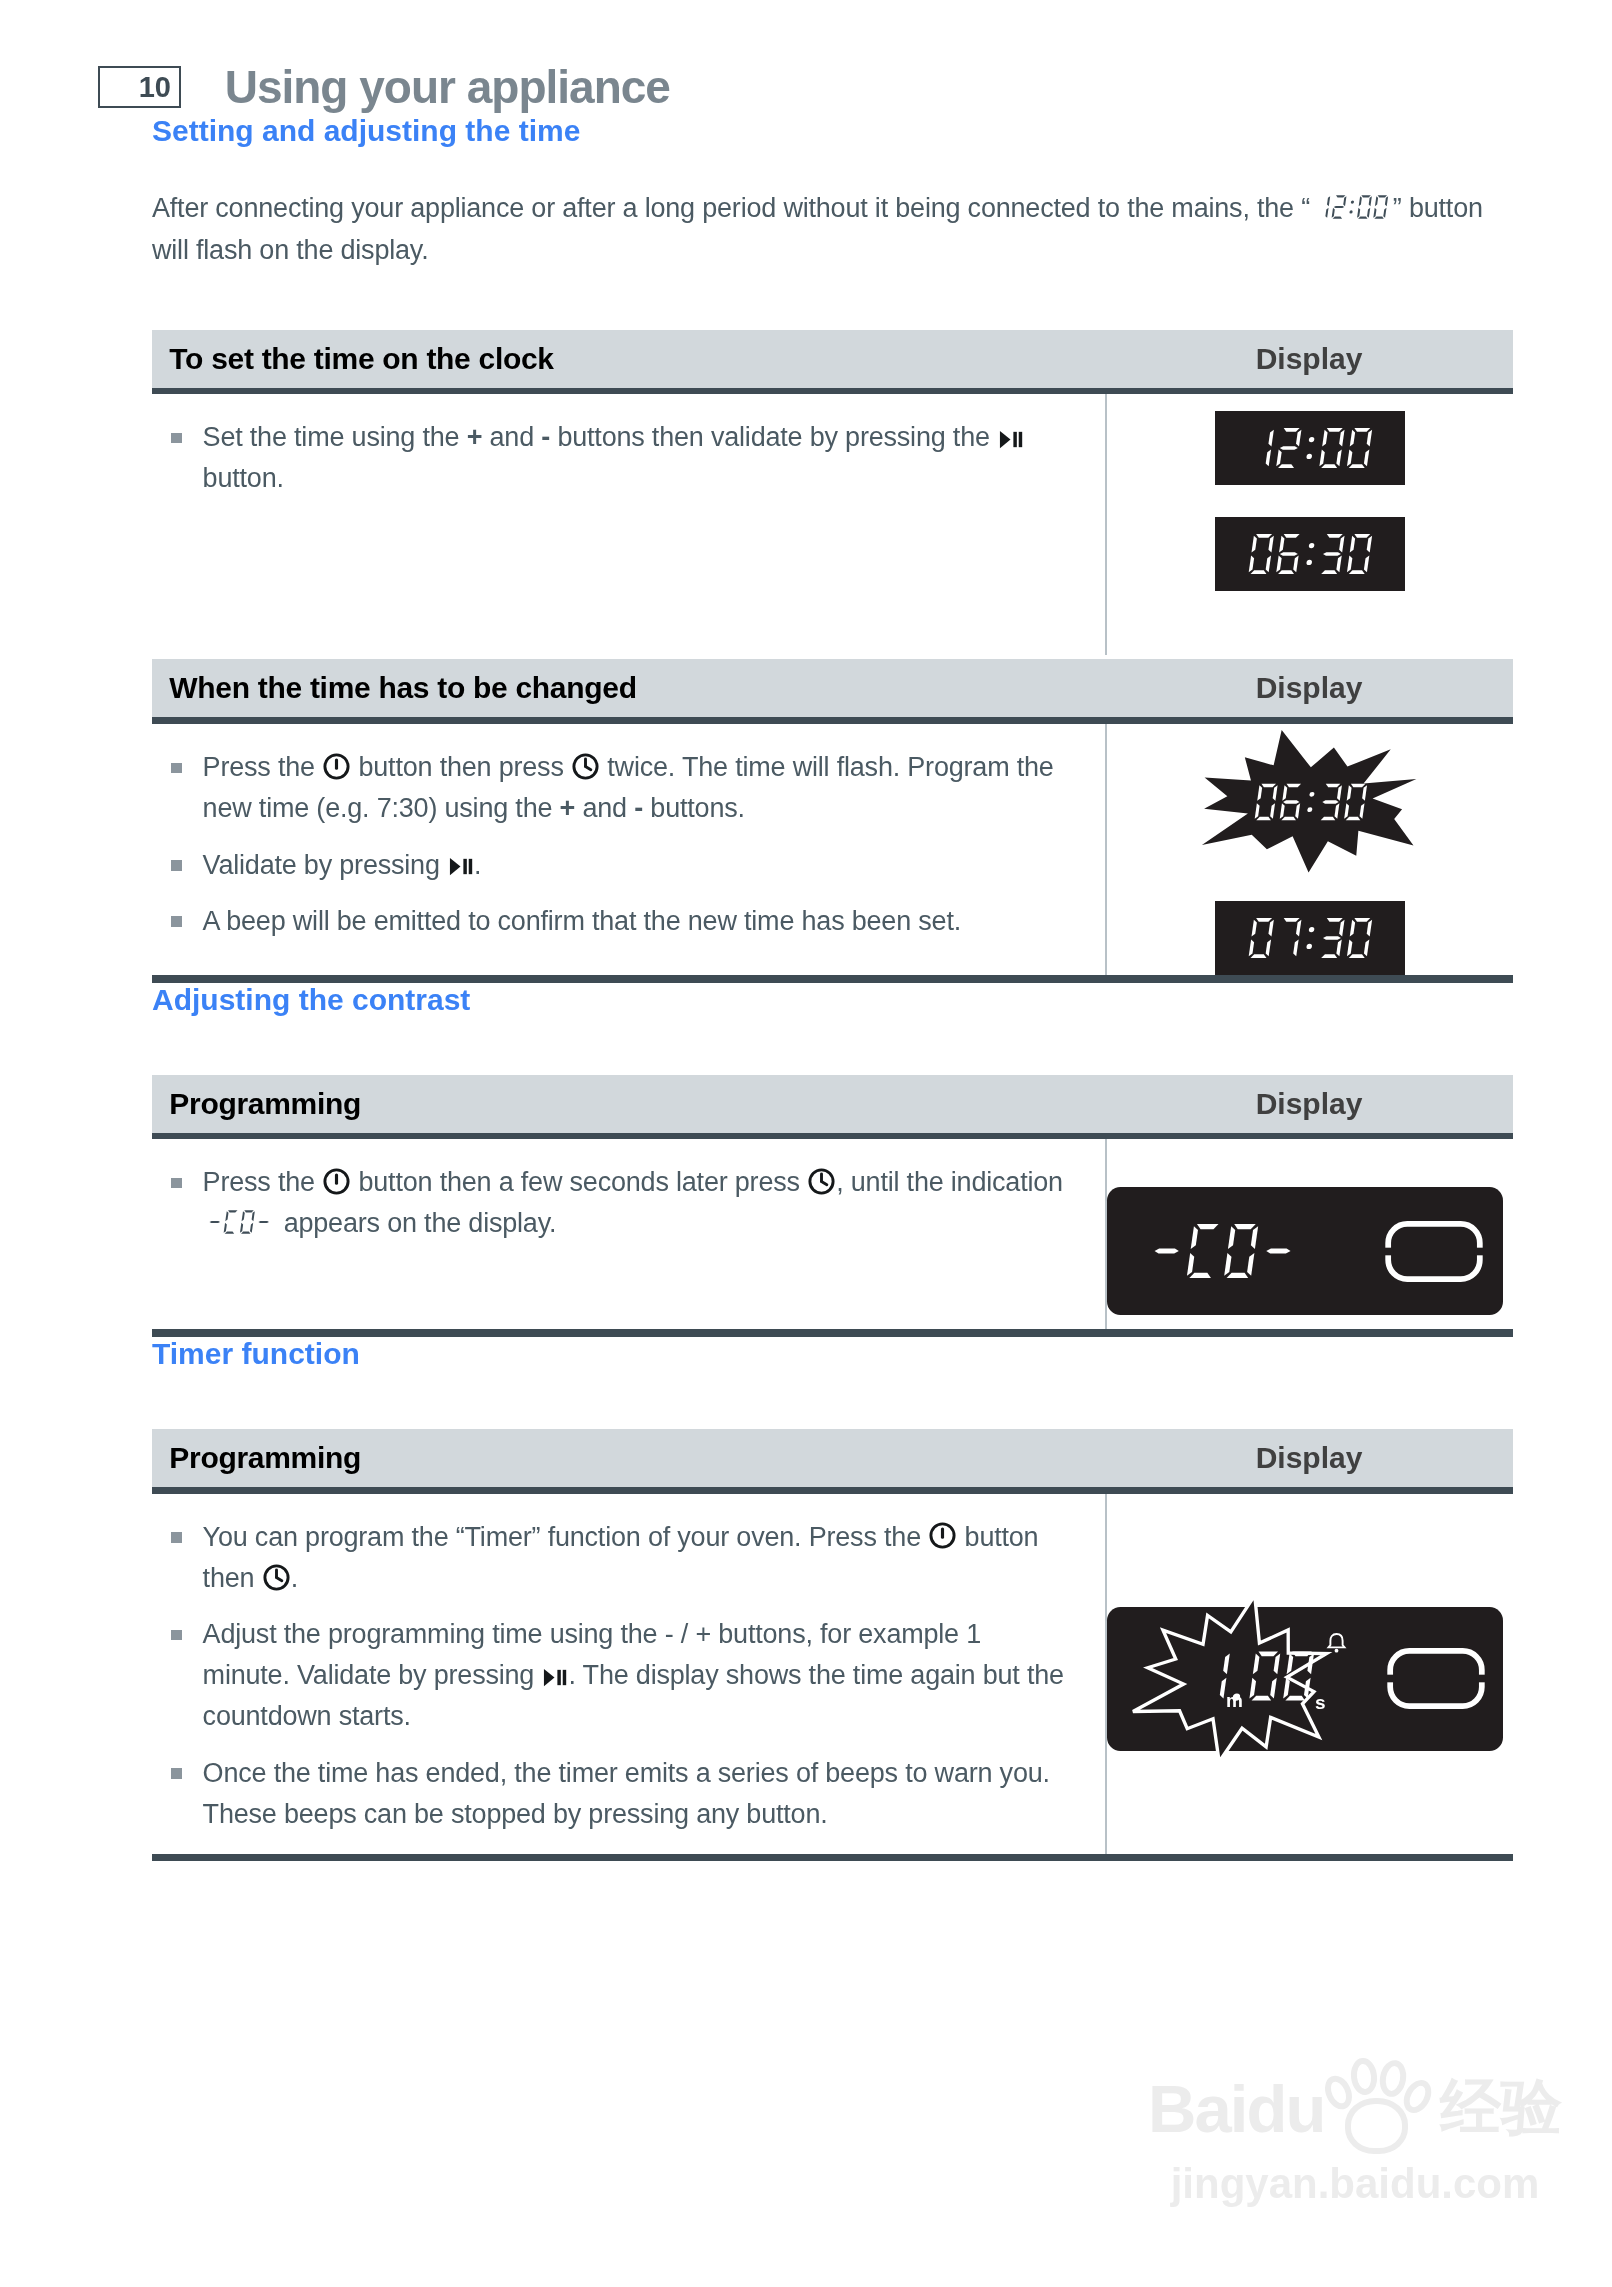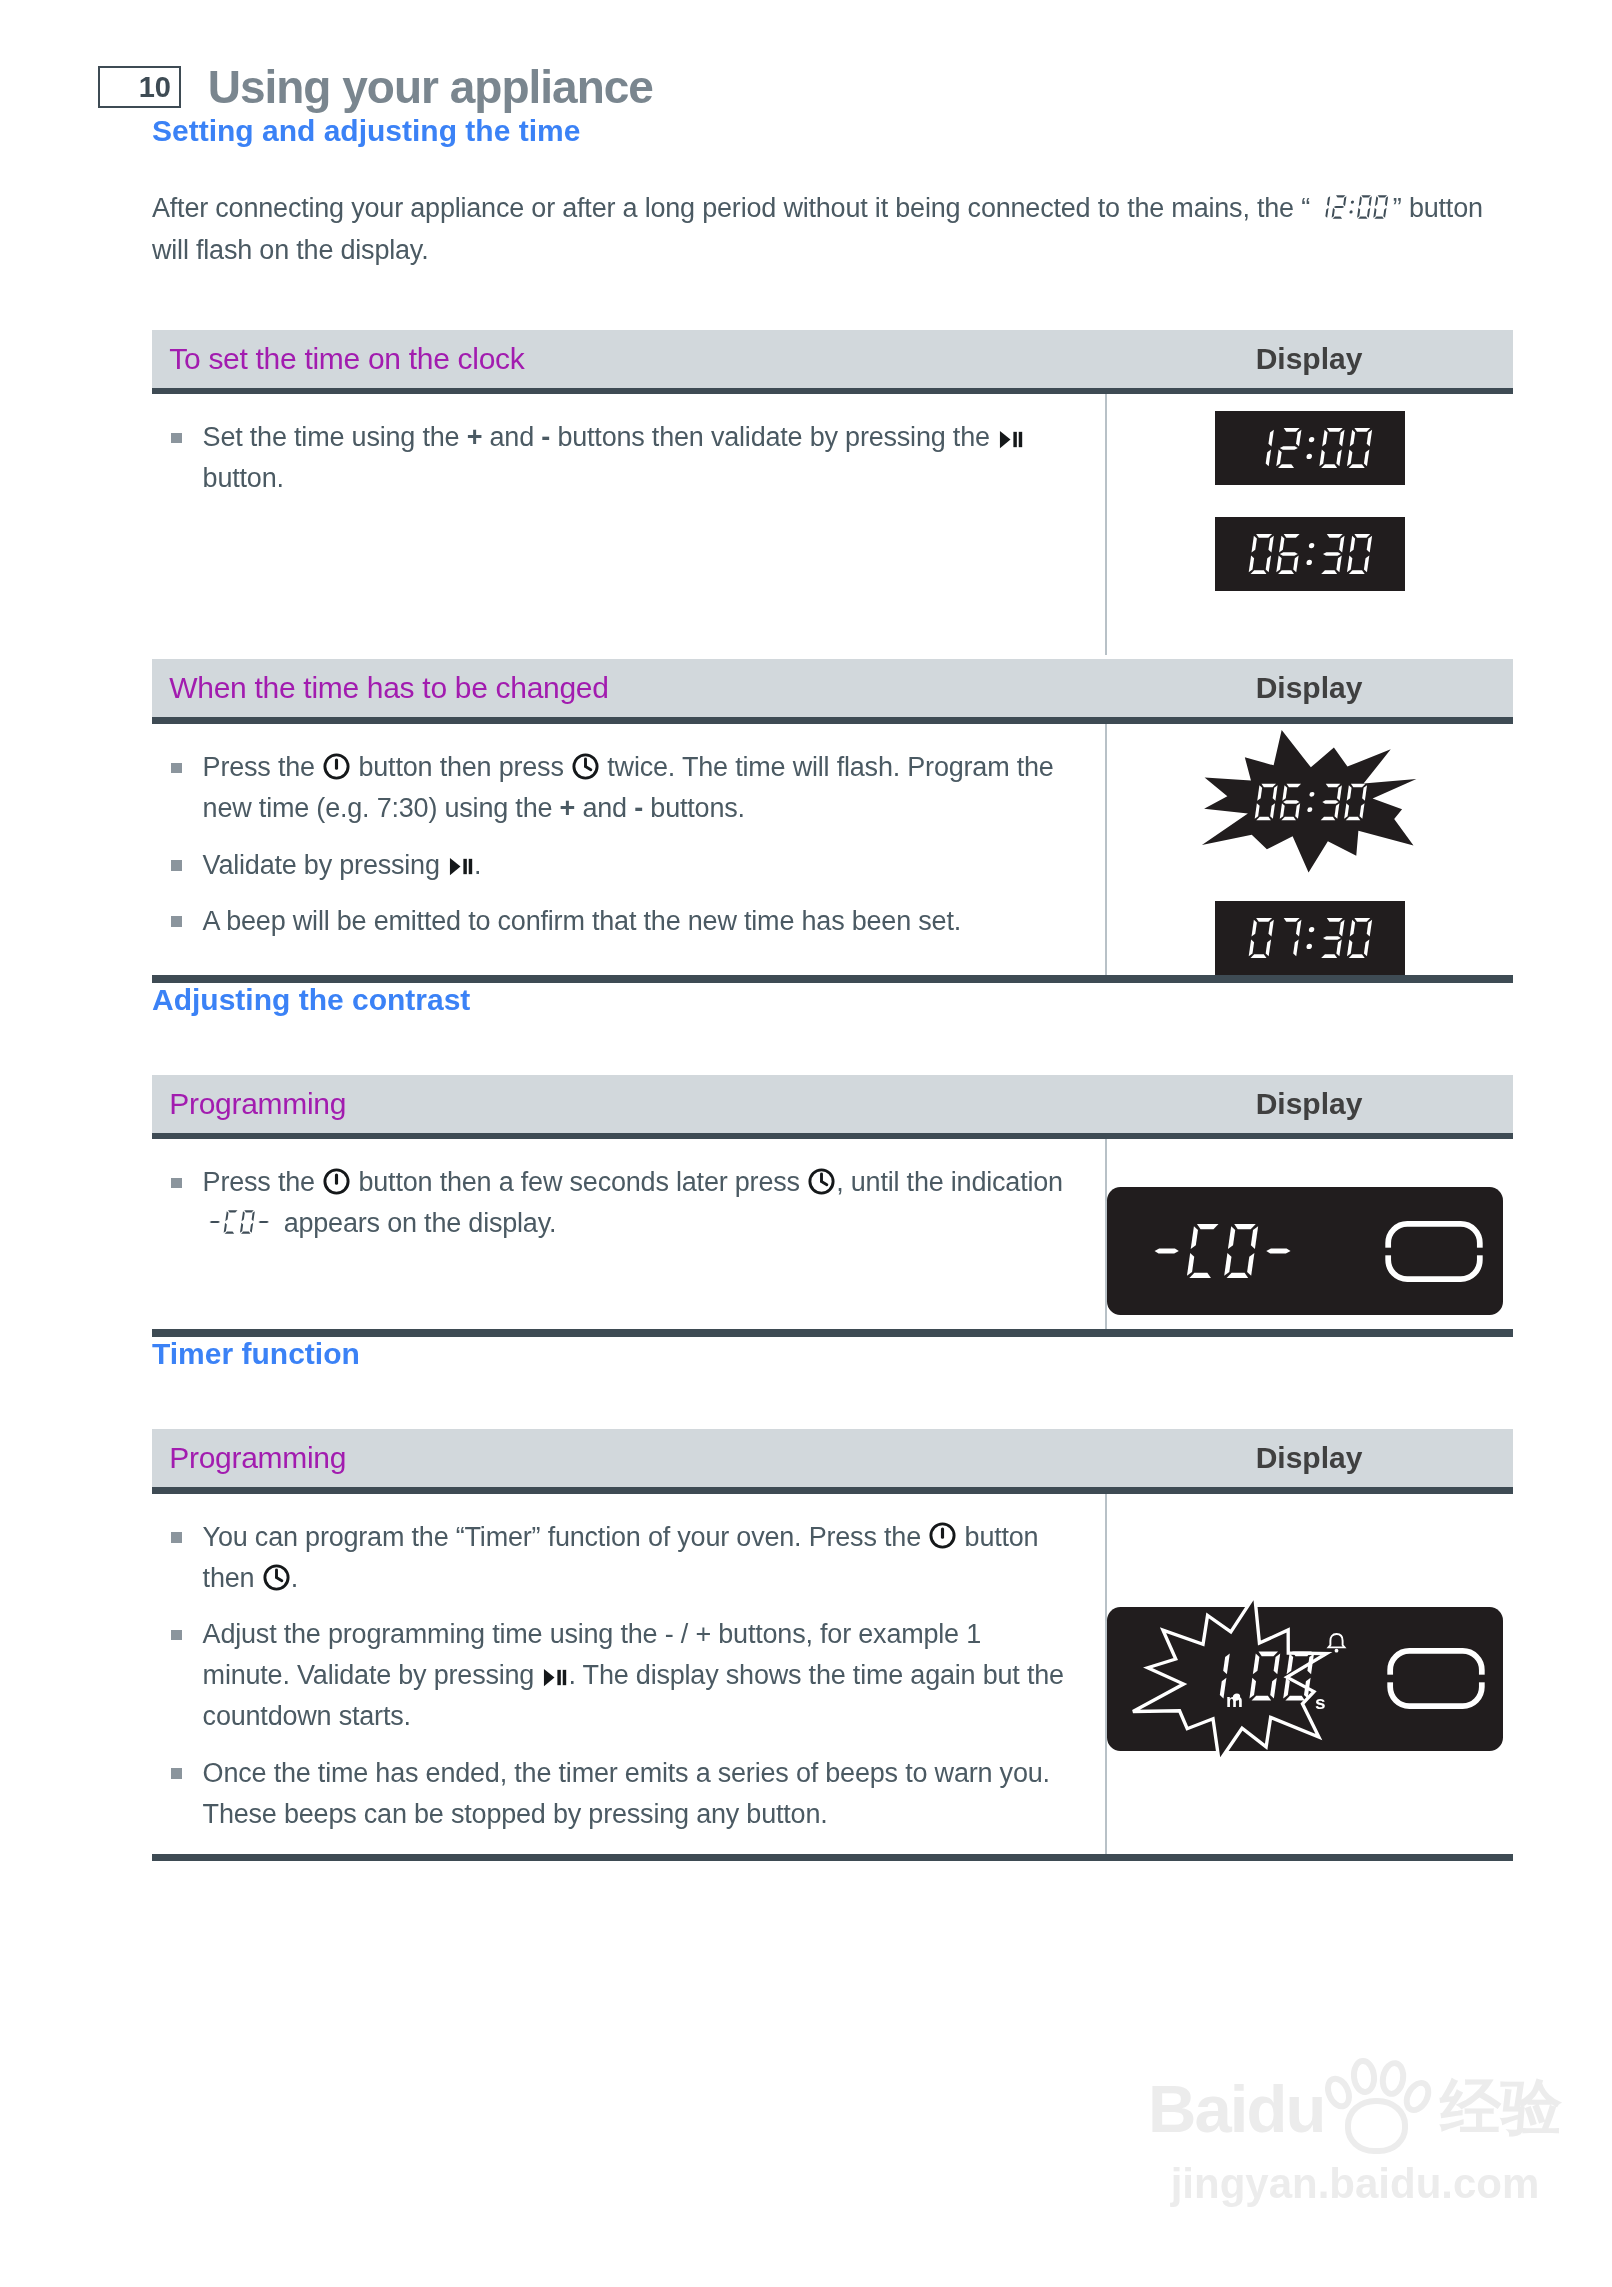--- a/index.html
+++ b/index.html
@@ -1,37 +1,37 @@
 <!DOCTYPE html>
 <html><head>
 <meta charset="utf-8">
 <style>
   html,body{margin:0;padding:0;}
   body{width:1612px;height:2287px;background:#ffffff;font-family:"Liberation Sans",sans-serif;}
   .page{position:relative;width:1612px;height:2287px;background:#fff;overflow:hidden;}
 
   
-  .pagehead{display:flex;align-items:center;gap:27px;padding:60px 16px 0 98px;}
+  .pagehead{display:flex;align-items:center;gap:44px;padding:60px 16px 0 98px;}
   .pagenum-box{width:71px;height:37px;border:2.9px solid #3e4b54;color:#3e4b54;
     font-size:29px;font-weight:bold;text-align:right;padding:1.9px 7.7px 0 0;line-height:37px;}
   .page-title{font-size:46px;font-weight:bold;color:#7a868f;letter-spacing:-1px;margin:0;}
 
   .content{margin-left:152px;width:1361px;}
 
   h2.section{font-size:30px;font-weight:bold;color:#3b82f6;margin:0;}
   .s1{margin-top:111px;}
   .s2{margin-top:108px;}
   .s3{margin-top:104px;}
   .intro{margin-top:40px;font-size:27px;line-height:1.55;color:#4b5a63;letter-spacing:-0.2px;}
 
   
   .tbl{margin-top:58px;}
   .tbl.joined{margin-top:4px;}
   .thead{display:grid;grid-template-columns:953px 1fr;background:#d2d8dc;height:58px;align-items:center;}
-  .th-left{font-size:30px;font-weight:normal;color:#a21caf;padding-left:17.3px;letter-spacing:-0.3px;}
+  .th-left{font-size:30px;font-weight:bold;color:#000000;padding-left:17.3px;letter-spacing:-0.3px;}
   .th-right{font-size:30px;font-weight:bold;color:#404040;text-align:center;}
   .hrule{height:6.7px;background:#3e4b54;}
   .brule{height:7.7px;background:#3e4b54;}
   .tbody{display:grid;grid-template-columns:953px 1fr;}
   .col-left{padding:7.7px 38px 19px 19px;}
   .col-right{border-left:2.9px solid #b8c1c7;display:flex;flex-direction:column;align-items:center;}
 
   .bullet{display:flex;gap:21px;margin-top:15.4px;font-size:27px;line-height:1.52;color:#4b5a63;letter-spacing:-0.2px;}
   .sq{width:10.6px;height:10.6px;background:#8b959d;margin-top:15.4px;flex:none;}
   .bullet b{font-weight:bold;}

